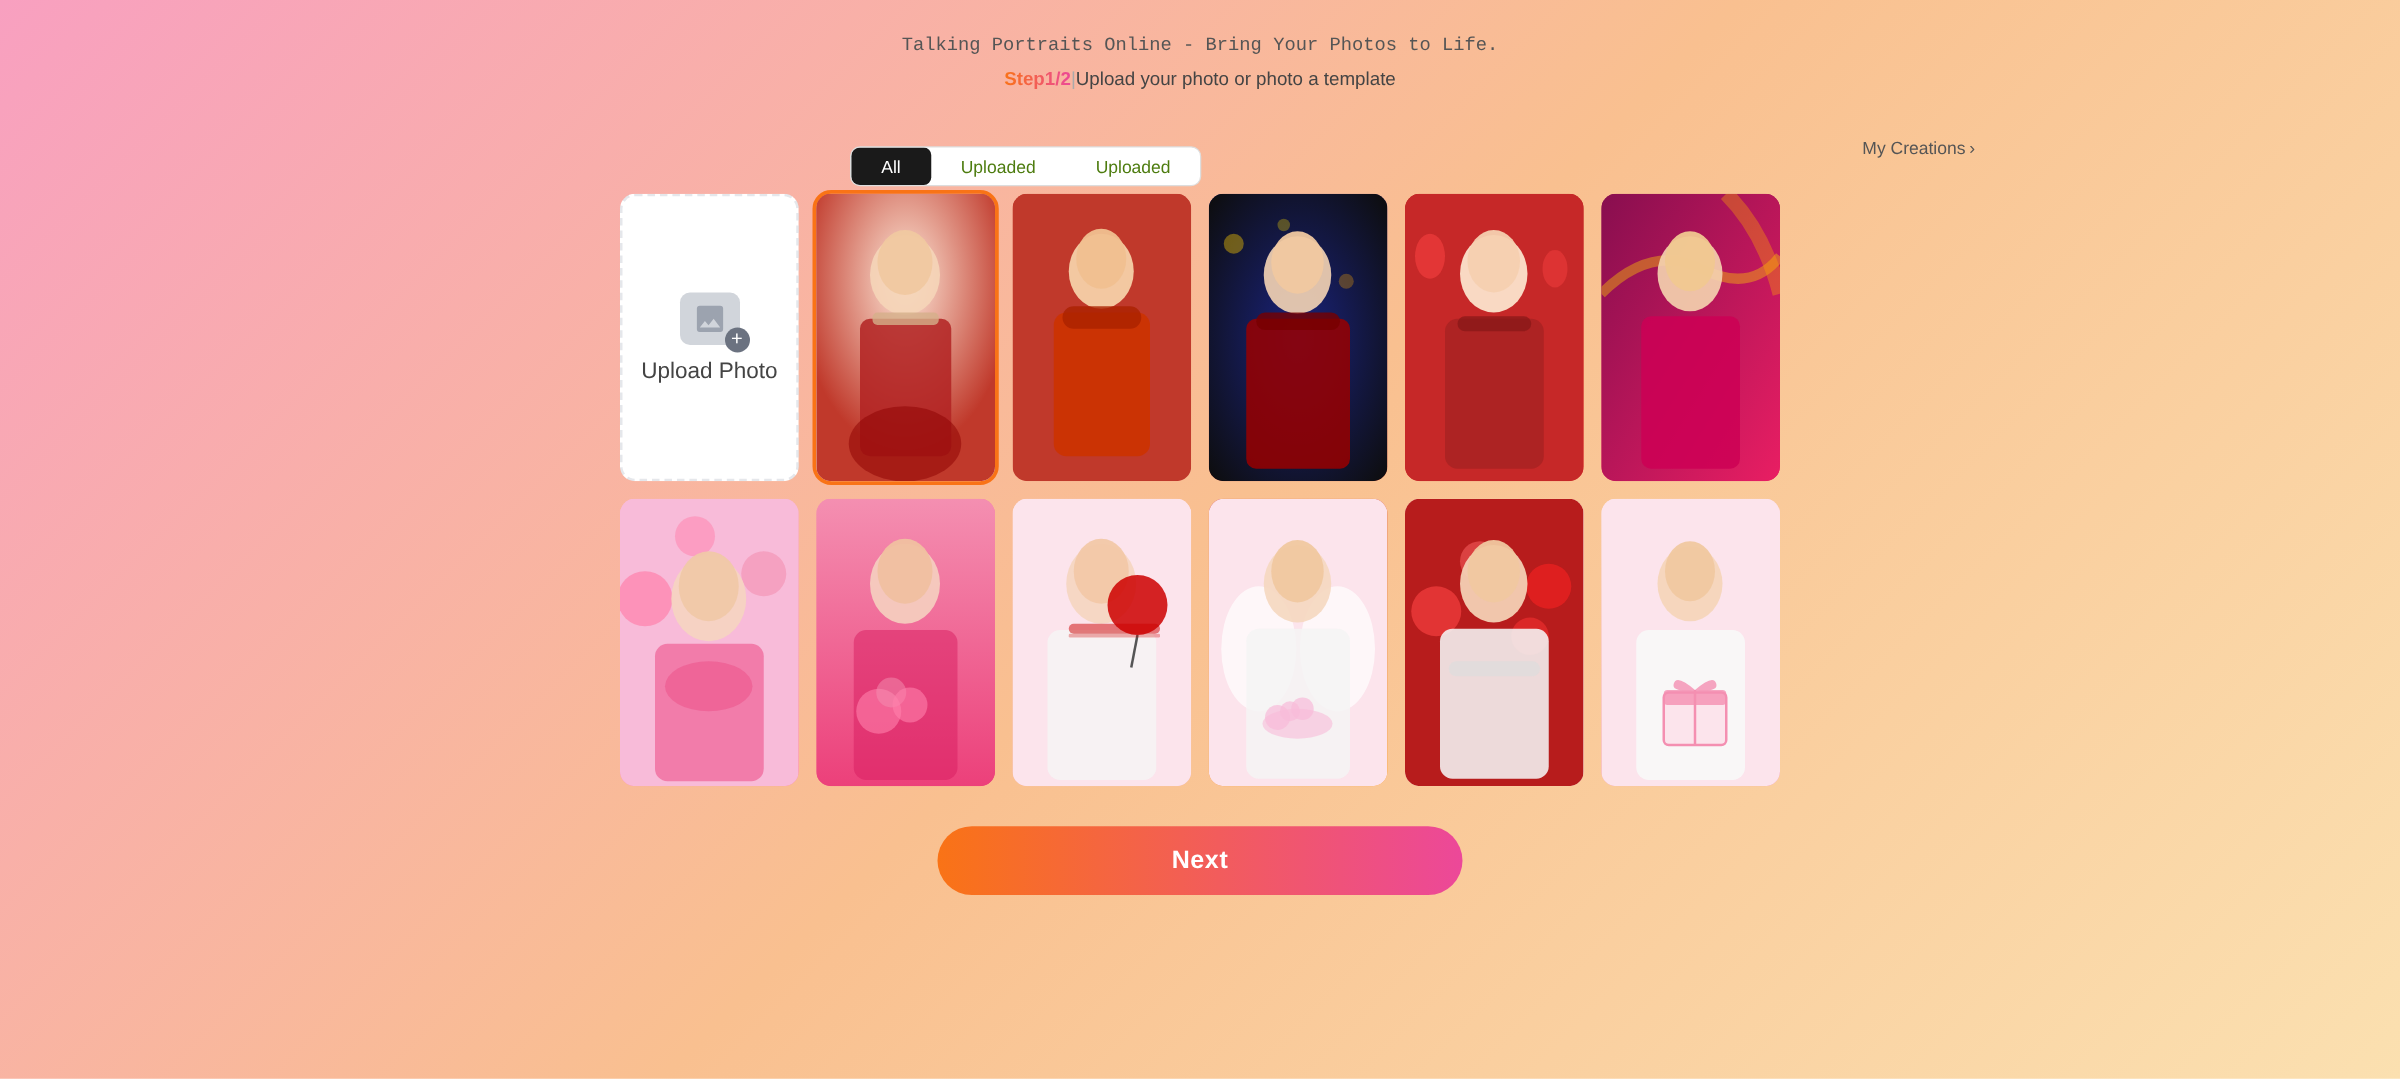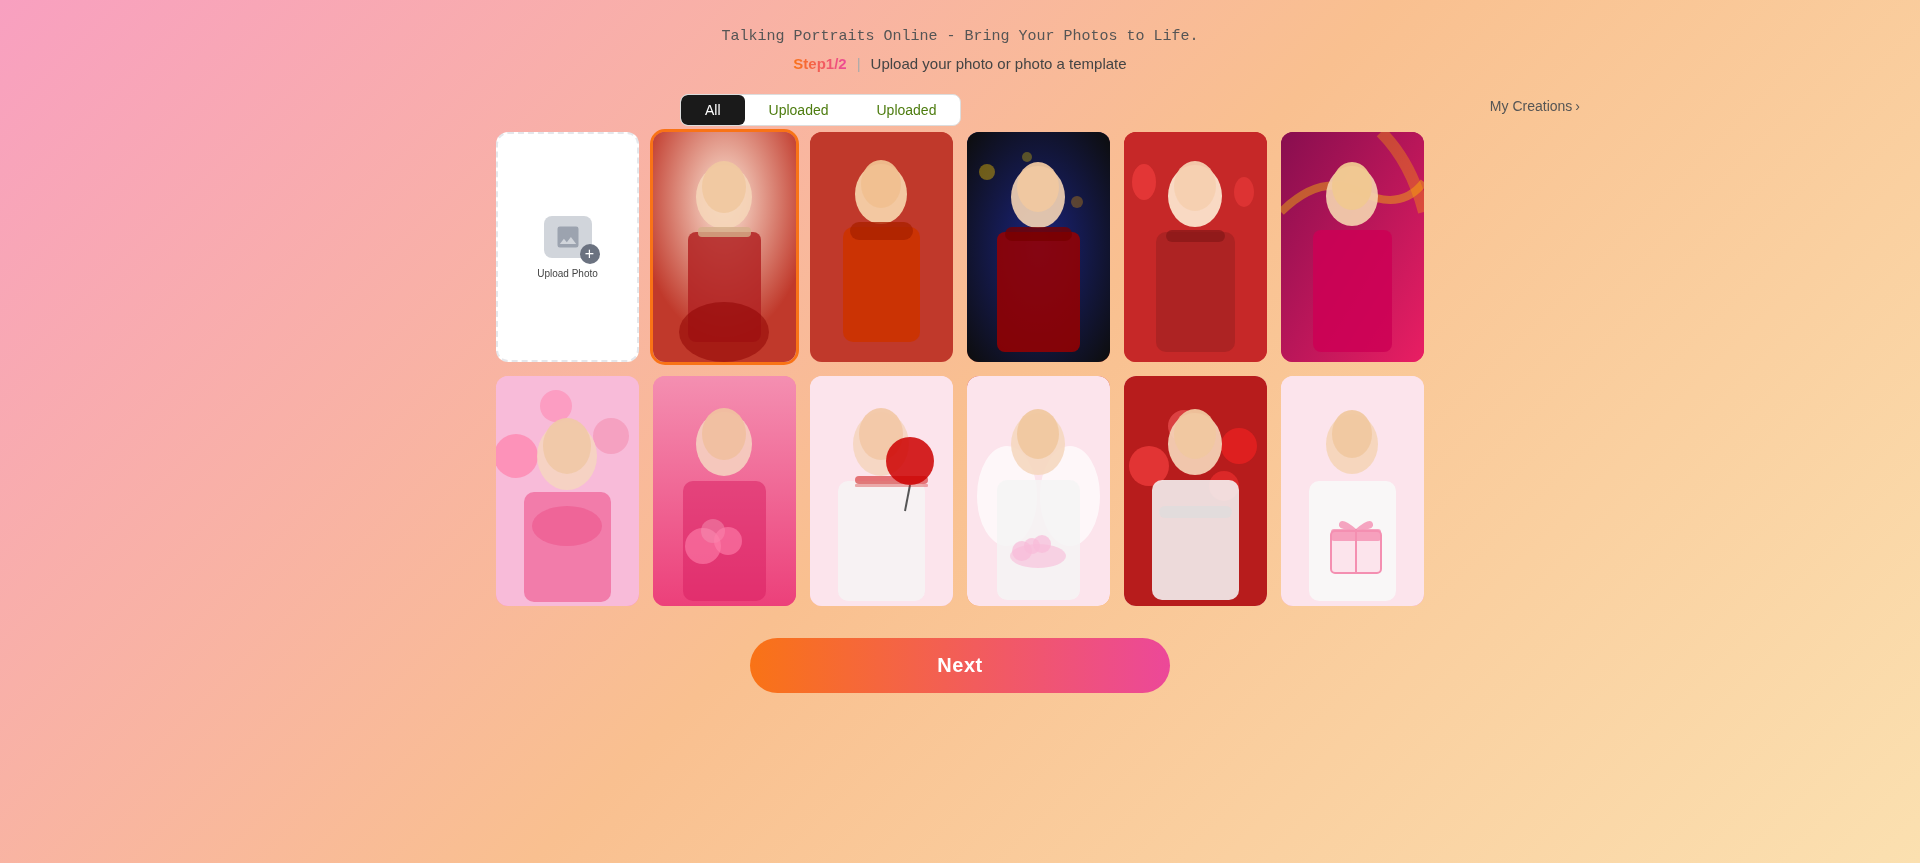--- a/index.html
+++ b/index.html
@@ -30,21 +30,20 @@
     .app-subtitle {
       font-size: 15px;
       color: #555;
       margin-top: 4px;
       font-family: Liberation Mono, monospace;
     }
 
     .step-bar {
       display: flex;
       align-items: center;
-      gap: 10px;
       margin-top: 10px;
       justify-content: center;
     }
 
     .step-label {
       font-size: 15px;
       font-weight: 700;
       background: linear-gradient(90deg, #f97316, #ec4899);
       -webkit-background-clip: text;
       -webkit-text-fill-color: transparent;
@@ -56,21 +55,21 @@
     }
 
     .step-instruction {
       font-size: 15px;
       color: #444;
     }
 
     .tabs {
       display: flex;
       gap: 0;
-      margin-top: 8px;
+      margin-top: 31px;
       border: 1.5px solid #ddd;
       border-radius: 8px;
       overflow: hidden;
       background: #fff;
       align-self: flex-start;
       margin-left: 340px;
     }
 
     .tab {
       padding: 7px 24px;
@@ -160,21 +159,21 @@
       display: flex;
       align-items: center;
       justify-content: center;
       color: white;
       font-size: 16px;
       font-weight: 300;
       line-height: 1;
     }
 
     .upload-label {
-      font-size: 10px;
+      font-size: 18px;
       color: #444;
       font-weight: 500;
     }
 
     .photo-card {
       width: 143px;
       height: 230px;
       border-radius: 12px;
       overflow: hidden;
       cursor: pointer;

